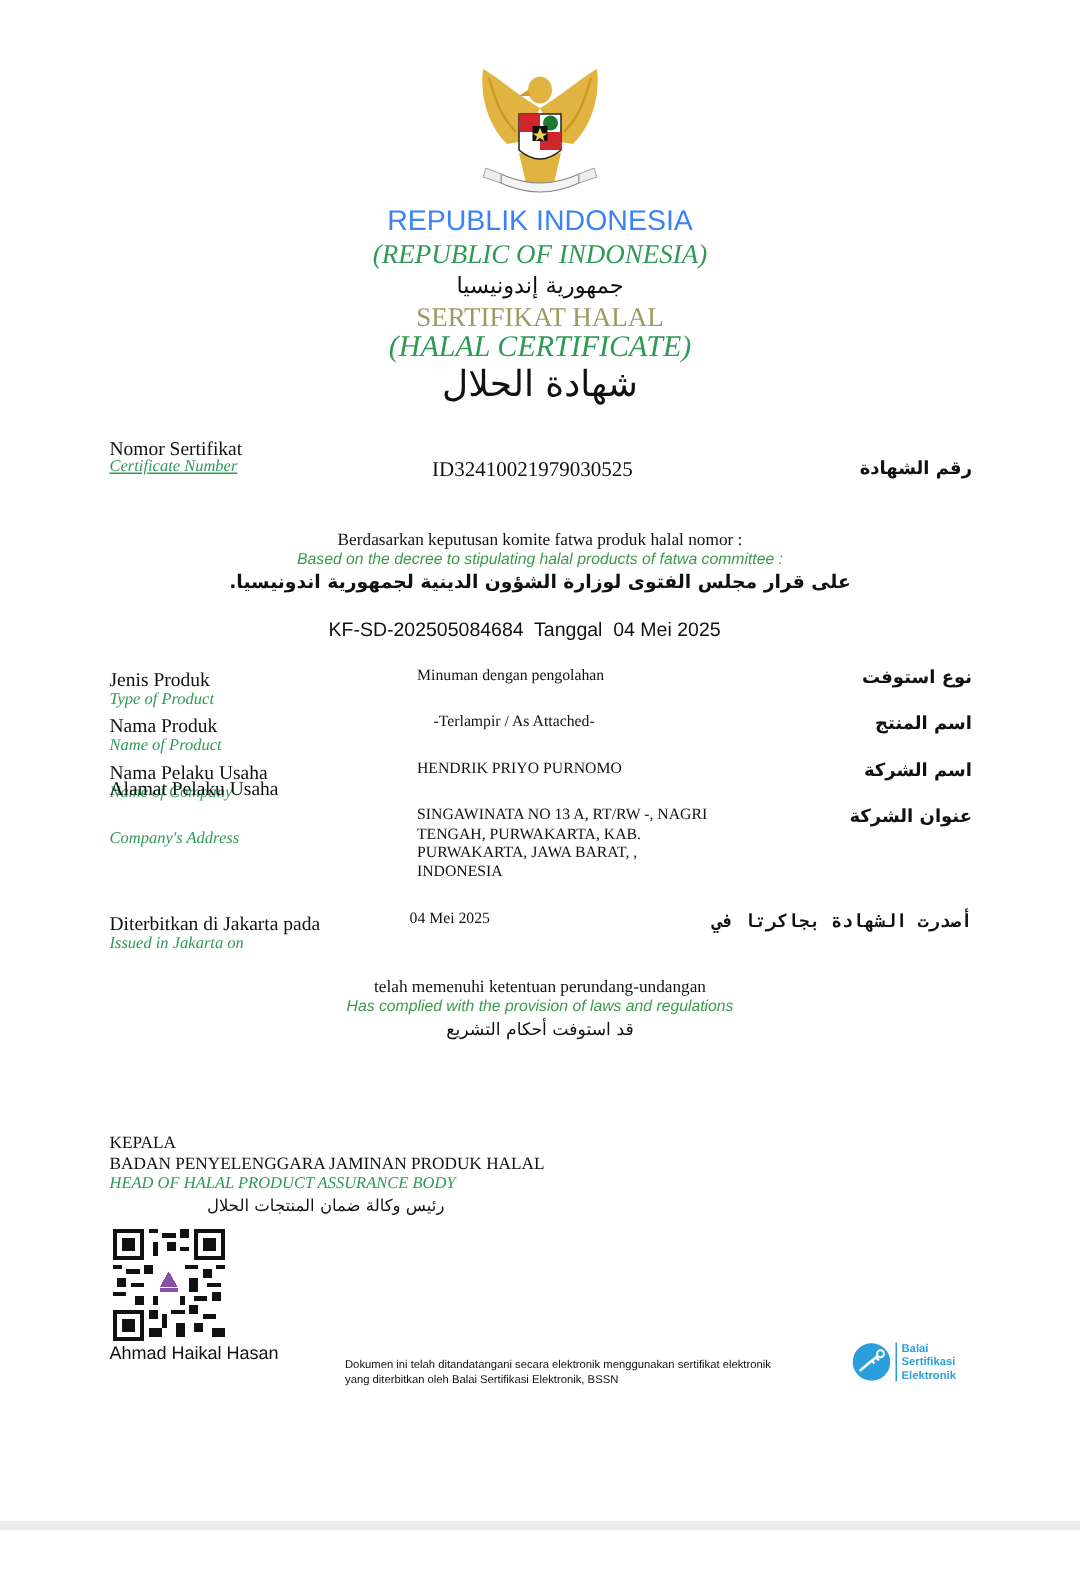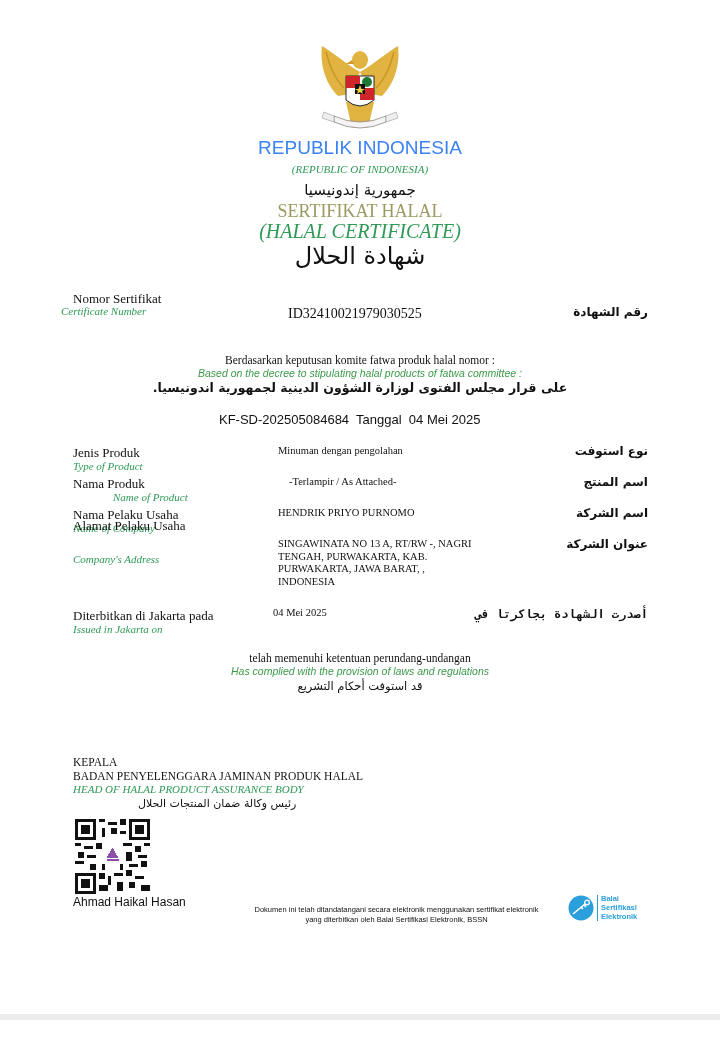--- a/index.html
+++ b/index.html
@@ -41,46 +41,46 @@
     <rect x="39" y="42" width="10" height="10" fill="#111"></rect>
     <polygon points="44,43 45.5,47 49,47 46,49 47,52 44,50 41,52 42,49 39,47 42.5,47" fill="#f1d04a"></polygon>
 
     <path d="M18 74 Q44 86 70 74 L70 80 Q44 92 18 80 Z" fill="#f4f4f4" stroke="#888" stroke-width="0.8"></path>
     <path d="M8 70 L18 74 L18 80 L6 76 Z" fill="#eee" stroke="#999" stroke-width="0.6"></path>
     <path d="M80 70 L70 74 L70 80 L82 76 Z" fill="#eee" stroke="#999" stroke-width="0.6"></path>
   </svg>
 </div>
 
 <div class="center sans" style="top:137px; font-size:19px; line-height:22px; color:#3b82f6;">REPUBLIK INDONESIA</div>
-<div class="center serif green" style="top:159px; font-size:11px; font-style:italic; line-height:20px;">(REPUBLIC OF INDONESIA)</div>
+<div class="center serif green" style="top:159px; font-size:18px; font-style:italic; line-height:20px;">(REPUBLIC OF INDONESIA)</div>
 <div class="center ar" style="top:180px; font-size:15px; line-height:20px;">جمهورية إندونيسيا</div>
 <div class="center serif olive" style="top:200px; font-size:18px; line-height:22px;">SERTIFIKAT HALAL</div>
 <div class="center serif green" style="top:221px; font-size:20px; font-style:italic; line-height:20px;">(HALAL CERTIFICATE)</div>
 <div class="center ar" style="top:240px; font-size:24px; line-height:32px;">شهادة الحلال</div>
 
 <div class="abs lbl" style="left:73px; top:291px;">Nomor Sertifikat</div>
-<div class="abs sub green" style="left:61px; top:305px;">Certificate Number</div>
+<div class="abs sub green" style="left:73px; top:305px;text-decoration:underline;">Certificate Number</div>
 <div class="abs serif" style="left:288px; top:305px; font-size:14px; line-height:17px;">ID32410021979030525</div>
 <div class="arlbl ar" style="top:305px;">رقم الشهادة</div>
 
 <div class="center serif" style="top:353px; font-size:11.5px; line-height:14px;">Berdasarkan keputusan komite fatwa produk halal nomor :</div>
 <div class="center sans green2" style="top:367px; font-size:10.5px; font-style:italic; line-height:13px;">Based on the decree to stipulating halal products of fatwa committee :</div>
 <div class="center ar" style="top:379px; font-size:12.5px; font-weight:bold; line-height:18px;">على قرار مجلس الفتوى لوزارة الشؤون الدينية لجمهورية اندونيسيا.</div>
 <div class="abs sans" style="left:219px; top:413px; font-size:13px; line-height:14px; white-space:pre;">KF-SD-202505084684  Tanggal  04 Mei 2025</div>
 
 <div>
   <div class="abs lbl" style="left:73px; top:445px;">Jenis Produk</div>
   <div class="abs sub green" style="left:73px; top:460px;">Type of Product</div>
   <div class="abs val" style="left:278px; top:445px;">Minuman dengan pengolahan</div>
   <div class="arlbl ar" style="top:444px;">نوع استوفت</div>
 </div>
 
 <div>
   <div class="abs lbl" style="left:73px; top:476px;">Nama Produk</div>
-  <div class="abs sub green" style="left:73px; top:491px;margin-left:40px;">Name of Product</div>
+  <div class="abs sub green" style="left:73px; top:491px;">Name of Product</div>
   <div class="abs val" style="left:278px; top:476px;margin-left:11px;">-Terlampir / As Attached-</div>
   <div class="arlbl ar" style="top:475px;">اسم المنتج</div>
 </div>
 
 <div>
   <div class="abs lbl" style="left:73px; top:507px;">Nama Pelaku Usaha</div>
   <div class="abs sub green" style="left:73px; top:522px;">Name of Company</div>
   <div class="abs val" style="left:278px; top:507px;">HENDRIK PRIYO PURNOMO</div>
   <div class="arlbl ar" style="top:506px;">اسم الشركة</div>
 </div>
@@ -156,21 +156,21 @@
         <rect x="9" y="15" width="1" height="2"></rect>
       <rect x="15" y="15" width="1" height="2"></rect>
     </g>
     <rect x="10" y="9" width="5" height="6" fill="#fff"></rect>
     <path d="M12.5 9.5 L14.5 13 L10.5 13 Z" fill="#8a4fa8"></path>
     <rect x="10.5" y="13.2" width="4" height="0.8" fill="#8a4fa8"></rect>
   </svg>
 </div>
 <div class="abs sans" style="left:73px; top:895px; font-size:12px; line-height:15px;">Ahmad Haikal Hasan</div>
 
-<div class="abs sans" style="left:230px; top:905px; width:333px; text-align:center; font-size:7.5px; line-height:10px;">
+<div class="abs sans" style="left:230px; top:905px; width:333px; text-align:left; font-size:7.5px; line-height:10px;">
   <div>Dokumen ini telah ditandatangani secara elektronik menggunakan sertifikat elektronik</div>
   <div>yang diterbitkan oleh Balai Sertifikasi Elektronik, BSSN</div>
 </div>
 
 <div class="abs" style="left:568px; top:894px; width:80px; height:30px;">
   <div class="abs" style="left:0; top:1px; width:26px; height:26px;">
     <svg width="26" height="26" viewBox="0 0 26 26">
       <circle cx="13" cy="13" r="12.5" fill="#2b9fdc"></circle>
       <path d="M5 19 L17 9 M13 12 L15 14 M16 10 L18 12" stroke="#fff" stroke-width="1.6" fill="none"></path>
       <circle cx="19" cy="7.5" r="2.3" fill="none" stroke="#fff" stroke-width="1.3"></circle>

